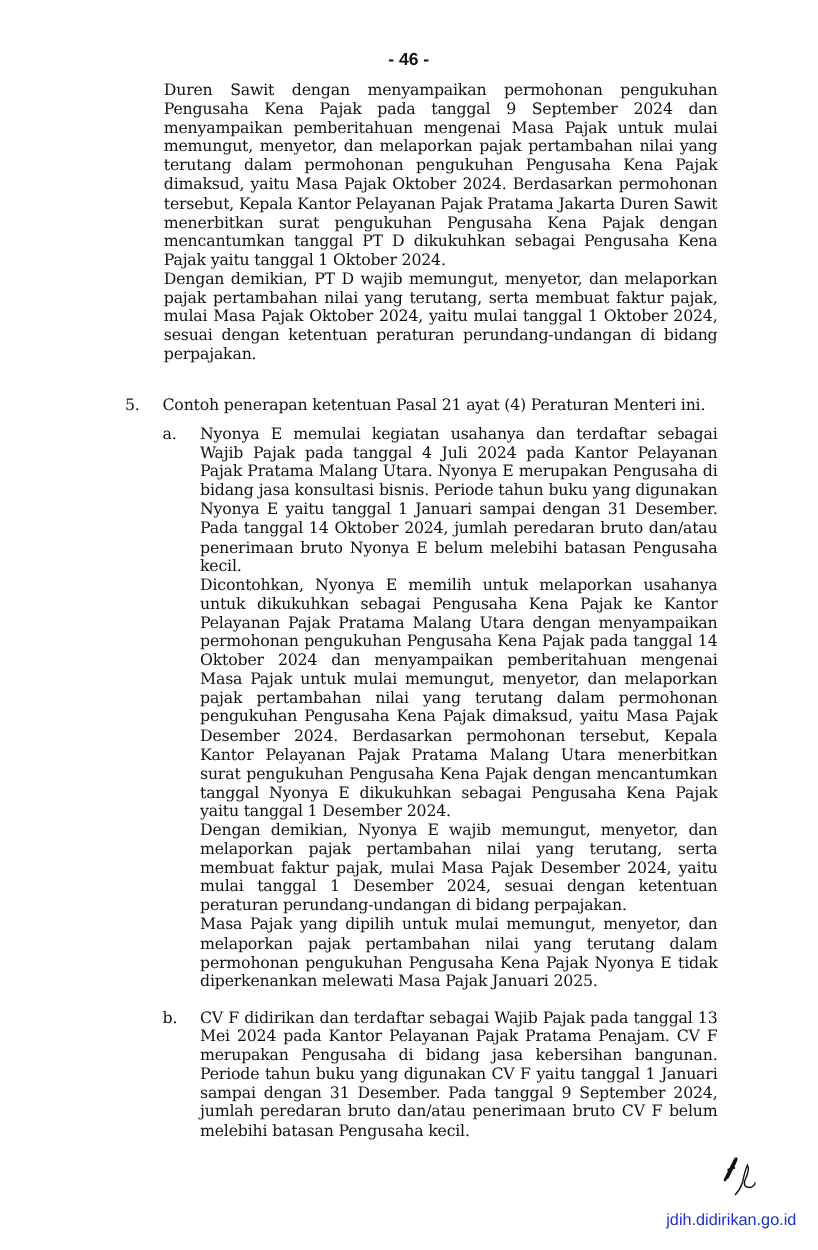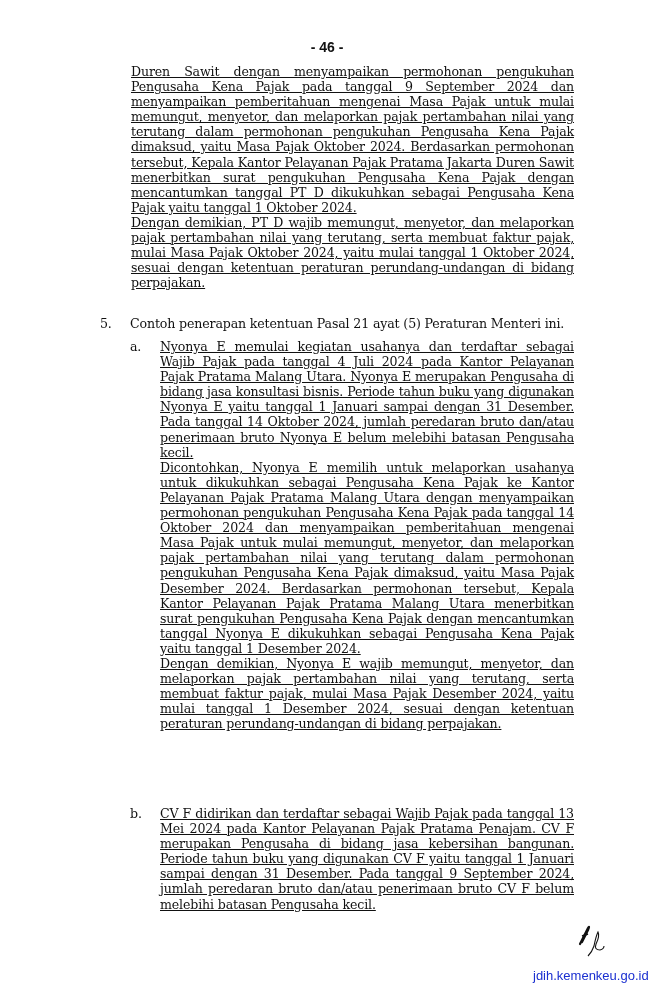--- a/index.html
+++ b/index.html
@@ -3,21 +3,21 @@
 <meta charset="utf-8">
 <style>
   html, body { margin:0; padding:0; background:#ffffff; }
   body { width:654px; height:1000px; position:relative; overflow:hidden;
          font-family:"DejaVu Serif","Liberation Serif",serif; color:#111; }
   .page-num { position:absolute; top:39px; left:0; width:654px; text-align:center;
               font-family:"Liberation Sans",sans-serif; font-size:14px;font-weight:bold; }
   .block { position:absolute; font-size:12.6px; line-height:15.1px; text-align:justify;
            letter-spacing:-0.15px; }
   .block p { margin:0; }
-  .block .last { text-align-last:left;text-decoration:underline; }
+  .block .last { text-align-last:left; }
   .intro { top:64px; left:131px; width:443px; }
   .item5 { top:316px; left:100px; width:474px; }
   .marker { position:absolute; }
   .item5 .marker { left:0; top:0; }
   .item5 .heading { margin-left:30px; text-align:left; }
   .sub { position:absolute; left:130px; width:444px; }
   .sub .marker { left:0; top:0; }
   .sub .body { margin-left:30px; }
   .sub-a { top:339px; }
   .sub-b { top:806px; }
@@ -30,38 +30,39 @@
 
 <div class="page-num">- 46 -</div>
 
 <div class="block intro">
   <p class="last">Duren Sawit dengan menyampaikan permohonan pengukuhan Pengusaha Kena Pajak pada tanggal 9 September 2024 dan menyampaikan pemberitahuan mengenai Masa Pajak untuk mulai memungut, menyetor, dan melaporkan pajak pertambahan nilai yang terutang dalam permohonan pengukuhan Pengusaha Kena Pajak dimaksud, yaitu Masa Pajak Oktober 2024. Berdasarkan permohonan tersebut, Kepala Kantor Pelayanan Pajak Pratama Jakarta Duren Sawit menerbitkan surat pengukuhan Pengusaha Kena Pajak dengan mencantumkan tanggal PT D dikukuhkan sebagai Pengusaha Kena Pajak yaitu tanggal 1 Oktober 2024.</p>
   <p class="last">Dengan demikian, PT D wajib memungut, menyetor, dan melaporkan pajak pertambahan nilai yang terutang, serta membuat faktur pajak, mulai Masa Pajak Oktober 2024, yaitu mulai tanggal 1 Oktober 2024, sesuai dengan ketentuan peraturan perundang-undangan di bidang perpajakan.</p>
 </div>
 
 <div class="block item5">
   <span class="marker">5.</span>
-  <p class="heading">Contoh penerapan ketentuan Pasal 21 ayat (5) Peraturan Menteri ini.</p>
+  <p class="heading">Contoh penerapan ketentuan Pasal 21 ayat (4) Peraturan Menteri ini.</p>
 </div>
 
 <div class="block sub sub-a">
   <span class="marker">a.</span>
   <div class="body">
     <p class="last">Nyonya E memulai kegiatan usahanya dan terdaftar sebagai Wajib Pajak pada tanggal 4 Juli 2024 pada Kantor Pelayanan Pajak Pratama Malang Utara. Nyonya E merupakan Pengusaha di bidang jasa konsultasi bisnis. Periode tahun buku yang digunakan Nyonya E yaitu tanggal 1 Januari sampai dengan 31 Desember. Pada tanggal 14 Oktober 2024, jumlah peredaran bruto dan/atau penerimaan bruto Nyonya E belum melebihi batasan Pengusaha kecil.</p>
     <p class="last">Dicontohkan, Nyonya E memilih untuk melaporkan usahanya untuk dikukuhkan sebagai Pengusaha Kena Pajak ke Kantor Pelayanan Pajak Pratama Malang Utara dengan menyampaikan permohonan pengukuhan Pengusaha Kena Pajak pada tanggal 14 Oktober 2024 dan menyampaikan pemberitahuan mengenai Masa Pajak untuk mulai memungut, menyetor, dan melaporkan pajak pertambahan nilai yang terutang dalam permohonan pengukuhan Pengusaha Kena Pajak dimaksud, yaitu Masa Pajak Desember 2024. Berdasarkan permohonan tersebut, Kepala Kantor Pelayanan Pajak Pratama Malang Utara menerbitkan surat pengukuhan Pengusaha Kena Pajak dengan mencantumkan tanggal Nyonya E dikukuhkan sebagai Pengusaha Kena Pajak yaitu tanggal 1 Desember 2024.</p>
     <p class="last">Dengan demikian, Nyonya E wajib memungut, menyetor, dan melaporkan pajak pertambahan nilai yang terutang, serta membuat faktur pajak, mulai Masa Pajak Desember 2024, yaitu mulai tanggal 1 Desember 2024, sesuai dengan ketentuan peraturan perundang-undangan di bidang perpajakan.</p>
+    <p class="last">Masa Pajak yang dipilih untuk mulai memungut, menyetor, dan melaporkan pajak pertambahan nilai yang terutang dalam permohonan pengukuhan Pengusaha Kena Pajak Nyonya E tidak diperkenankan melewati Masa Pajak Januari 2025.</p>
   </div>
 </div>
 
 <div class="block sub sub-b">
   <span class="marker">b.</span>
   <div class="body">
     <p class="last">CV F didirikan dan terdaftar sebagai Wajib Pajak pada tanggal 13 Mei 2024 pada Kantor Pelayanan Pajak Pratama Penajam. CV F merupakan Pengusaha di bidang jasa kebersihan bangunan. Periode tahun buku yang digunakan CV F yaitu tanggal 1 Januari sampai dengan 31 Desember. Pada tanggal 9 September 2024, jumlah peredaran bruto dan/atau penerimaan bruto CV F belum melebihi batasan Pengusaha kecil.</p>
   </div>
 </div>
 
 <svg class="signature" viewBox="0 0 42 36">
   <path d="M14 22 L22 6 Q24 3 22 8 L16 20" stroke="#111" stroke-width="2.2" fill="none" stroke-linecap="round"></path>
   <path d="M16 14 L22 12" stroke="#111" stroke-width="1.5" fill="none"></path>
   <path d="M22 34 Q26 30 28 24 Q30 14 32 10 Q34 14 30 22 Q28 28 34 28 Q38 27 38 24" stroke="#111" stroke-width="1.1" fill="none"></path>
 </svg>
 
-<div class="footer-link">jdih.kemenkeu.go.id</div>
+<div class="footer-link">jdih.didirikan.go.id</div>
 
 </body></html>

